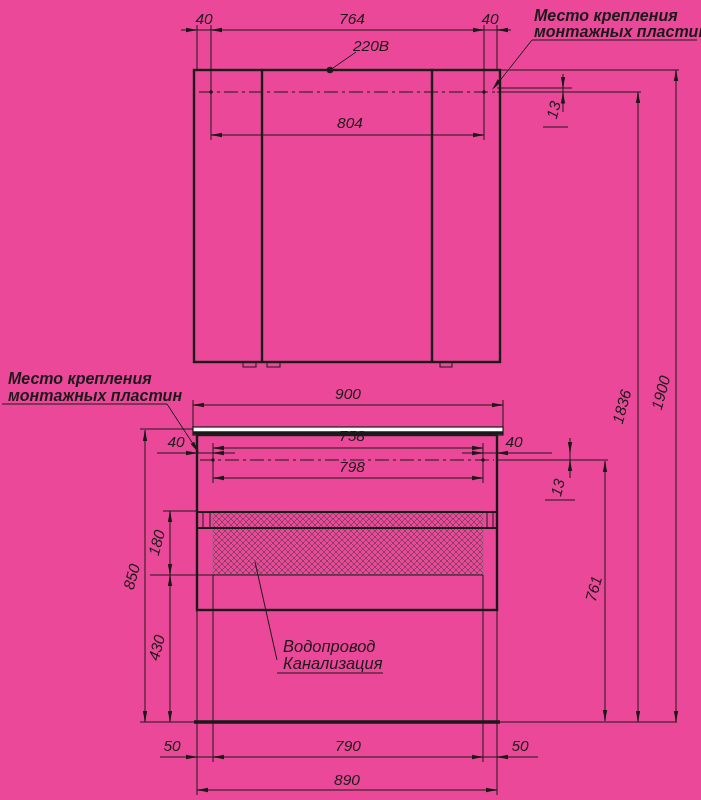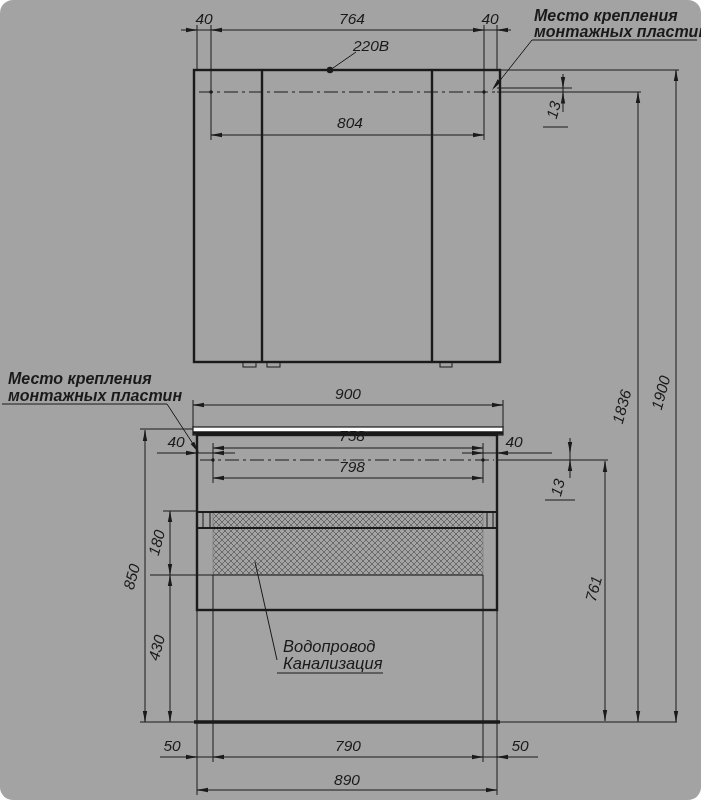--- a/index.html
+++ b/index.html
@@ -1,16 +1,16 @@
 <!DOCTYPE html>
 <html><head>
 <meta charset="utf-8">
 <style>
   html,body{margin:0;padding:0;background:#ffffff;}
-  #canvas{position:relative;width:701px;height:800px;background:#a3a3a3;overflow:hidden;border-radius:13px;}
+  #canvas{position:relative;width:701px;height:800px;background:#ec4899;overflow:hidden;}
   svg{display:block;}
   text{font-family:"Liberation Sans",sans-serif;font-style:italic;fill:#1a1a1a;font-size:15.5px;}
   text.dim{font-size:15.5px;}
   text.lbl{font-weight:bold;font-size:16px;}
   text.note{font-size:16.5px;}
   .thin{stroke:#1a1a1a;stroke-width:1;fill:none;}
   .med{stroke:#1a1a1a;stroke-width:1.8;fill:none;}
   .thick{stroke:#1a1a1a;stroke-width:2.4;fill:none;}
   .xthick{stroke:#1a1a1a;stroke-width:3.6;fill:none;}
   .dashdot{stroke:#1a1a1a;stroke-width:1;fill:none;stroke-dasharray:14 4 3 4;}

